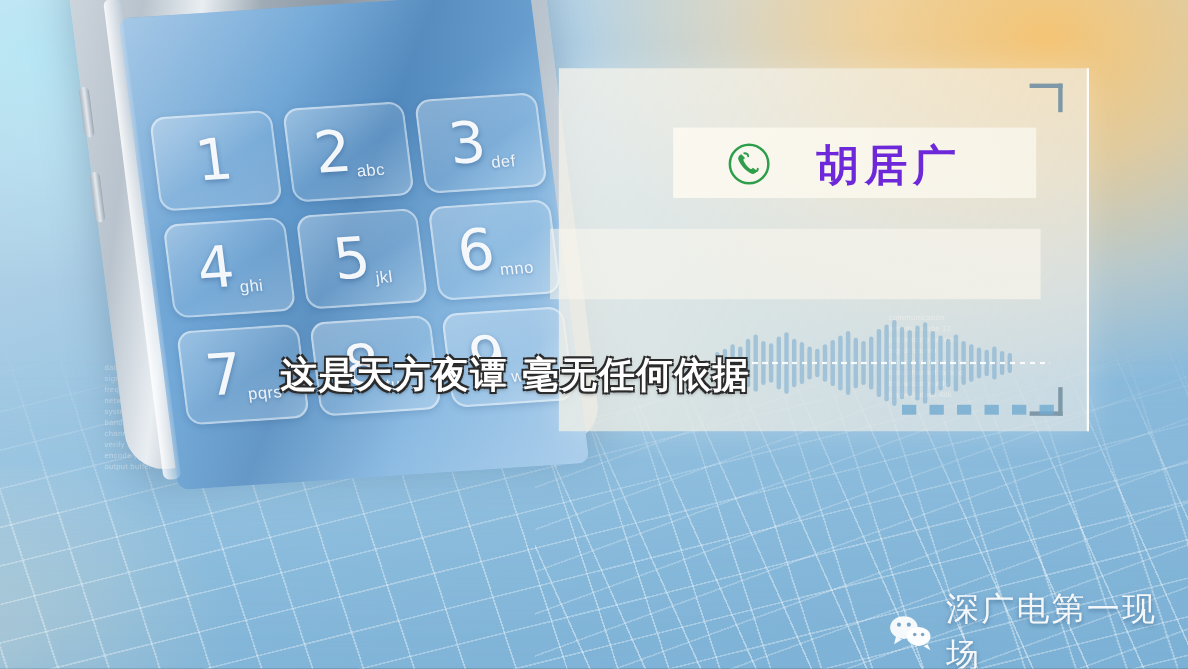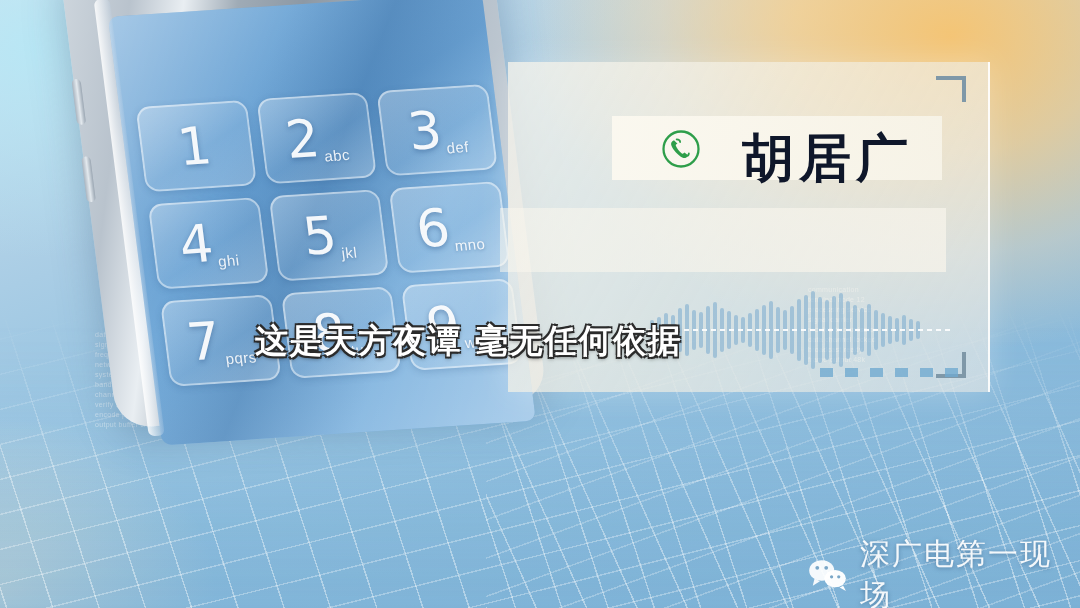--- a/index.html
+++ b/index.html
@@ -117,21 +117,21 @@
 
   .name-banner{
     position:absolute;left:612px;top:116px;width:330px;height:64px;
     background:linear-gradient(to right, rgba(252,249,240,.92), rgba(248,245,234,.88));
   }
   .phone-icon{
     position:absolute;left:660px;top:128px;width:42px;height:42px;
   }
   .person-name{
     position:absolute;left:742px;top:124px;
-    font-size:52px;font-weight:bold;color:#0f172a;letter-spacing:5px;
+    font-size:39px;font-weight:bold;color:#6d28d9;letter-spacing:5px;
     font-family:Liberation Mono, monospace;
   }
   .title-banner{
     position:absolute;left:500px;top:208px;width:446px;height:64px;
     background:linear-gradient(to right, rgba(250,247,238,.55), rgba(246,243,234,.78));
   }
   .person-title{
     position:absolute;left:518px;top:216px;
     font-size:37px;font-weight:500;color:#173c7a;letter-spacing:1px;
     font-family:"DejaVu Sans","Liberation Sans",sans-serif;

